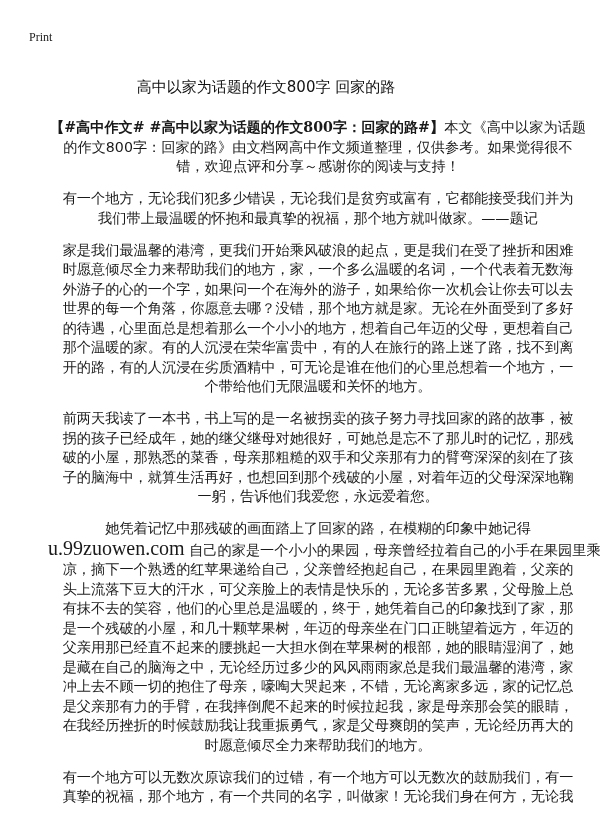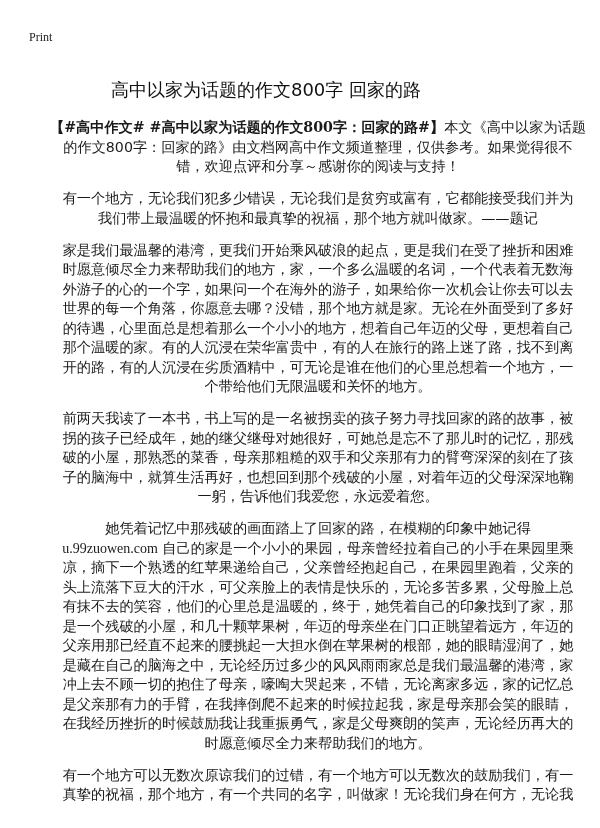--- a/index.html
+++ b/index.html
@@ -3,31 +3,31 @@
   <meta charset="utf-8">
   <style>
     html, body { margin: 0; padding: 0; background: #ffffff; }
     body { width: 600px; height: 828px; overflow: hidden; position: relative; color: #111111; }
     .print-label {
       position: absolute; left: 29px; top: 22px;
       font-family: "Liberation Serif", serif; font-size: 12px; color: #222; margin-top: 8px;
     }
     .title {
       position: absolute; left: 0; top: 78px; width: 532px; text-align: center;
-      font-family: "DejaVu Sans", sans-serif; font-size: 18px; color: #111;
+      font-family: "DejaVu Sans", sans-serif; font-size: 15px; color: #111;
       letter-spacing: 0px;
     }
     .content {
       position: absolute; left: 48px; top: 118px; width: 540px;
       font-family: "DejaVu Sans", sans-serif; font-size: 14.2px; line-height: 19.5px; color: #1a1a1a;
     }
     .para { margin: 0 0 12.5px 0; text-align: center; }
     .line { display: block; white-space: nowrap; }
     .bold { font-weight: bold; font-family: "DejaVu Serif", serif; }
-    .url { font-family: "Liberation Serif", serif; font-size: 14px; }
+    .url { font-family: "Liberation Serif", serif; font-size: 20px; }
   </style>
 </head>
 <body>
 
 <div class="print-label">Print</div>
 
 <div class="title">高中以家为话题的作文800字 回家的路</div>
 
 <div class="content">
 

